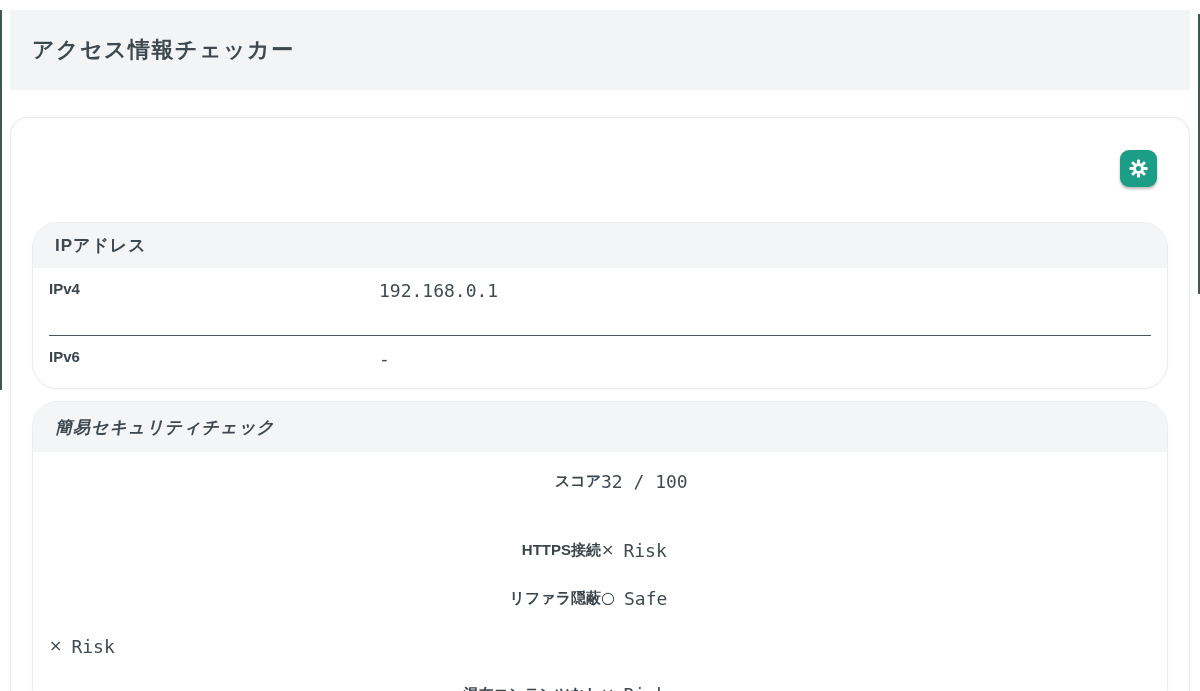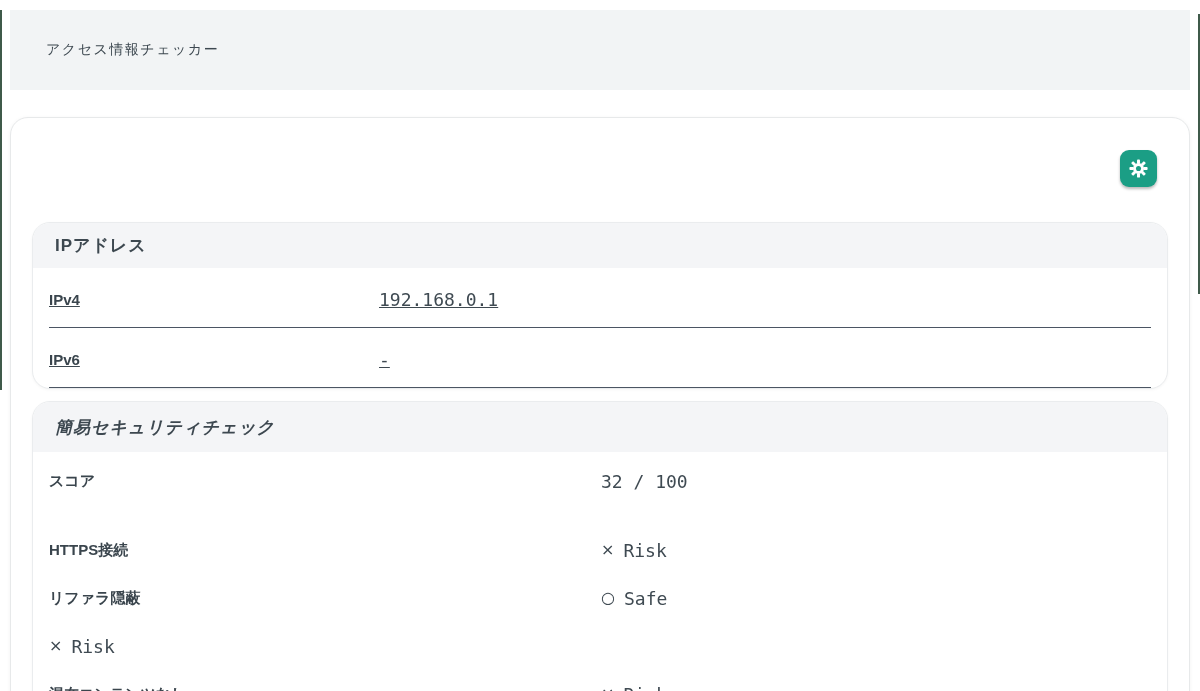--- a/index.html
+++ b/index.html
@@ -16,21 +16,21 @@
   #edge-right { left: 1198px; top: 14px; height: 280px; }
 
   .titlebar {
     position: absolute; left: 10px; top: 10px;
     width: 1180px; height: 80px;
     background: #f2f4f5;
     display: flex; align-items: center;
     padding-left: 22px;
   }
   .titlebar .page-title {
-    font-size: 14px; font-weight: normal; letter-spacing: 1.5px; color: #3d4850; margin-left: 14px;
+    font-size: 22px; font-weight: bold; letter-spacing: 1.5px; color: #3d4850;
   }
 
   .main-card {
     position: absolute; left: 10px; top: 117px;
     width: 1180px; height: 600px;
     background: #fff;
     border: 1px solid #e7e9ea;
     border-radius: 18px;
     box-shadow: 0 1px 4px rgba(0,0,0,0.05);
   }
@@ -42,50 +42,49 @@
     display: flex; align-items: center; justify-content: center;
     box-shadow: 0 2px 3px rgba(0,0,0,0.28);
     cursor: pointer;
   }
 
   .inner-card {
     position: absolute; left: 32px;
     width: 1136px;
     background: #fff;
     border: 1px solid #eaecee;
-    border-radius: 18px;
+    border-radius: 26px;
     box-shadow: 0 1px 3px rgba(0,0,0,0.04);
     overflow: hidden;
   }
   #ip-card  { top: 222px; height: 167px; }
   #sec-card { top: 401px; height: 312px; }
 
   .card-header {
     background: #f4f5f7;
     display: flex; align-items: center;
     padding: 0 22px;
     font-size: 17px; font-weight: bold; letter-spacing: 1px; color: #3d4850;
   }
   #ip-card .card-header  { height: 45px; }
   #sec-card .card-header { height: 50px; font-style: italic; }
 
   .ip-row {
-    display: flex; align-items: center;
-    height: 56px; margin: 4px 16px;
+    display: flex; 
+    height: 56px; margin: 12px 16px;
     border-bottom: 1px solid #4b5563;
-    text-decoration: underline;
   }
   .row-label { width: 330px; font-size: 15px; font-weight: bold; color: #3a454d; }
   .mono-value {
     font-family: "DejaVu Sans Mono", monospace;
     font-size: 18px; color: #3f4a52;
   }
 
   .score-row { display: flex; align-items: center; height: 38px; margin: 10px 16px 0; }
-  .score-row .row-label, .check-row .row-label { width: 552px; }
+  .score-row .row-label, .check-row .row-label { width: 552px; text-align: right; }
   .check-rows { margin: 26px 16px 0; }
   .check-row { display: flex; align-items: center; height: 48px; }
   .status { display: flex; align-items: center; gap: 9px; }
   .status-symbol {
     font-family: "DejaVu Sans", sans-serif;
     font-size: 16px; color: #3f4a52; line-height: 1;
   }
 </style>
 </head>
 <body>

